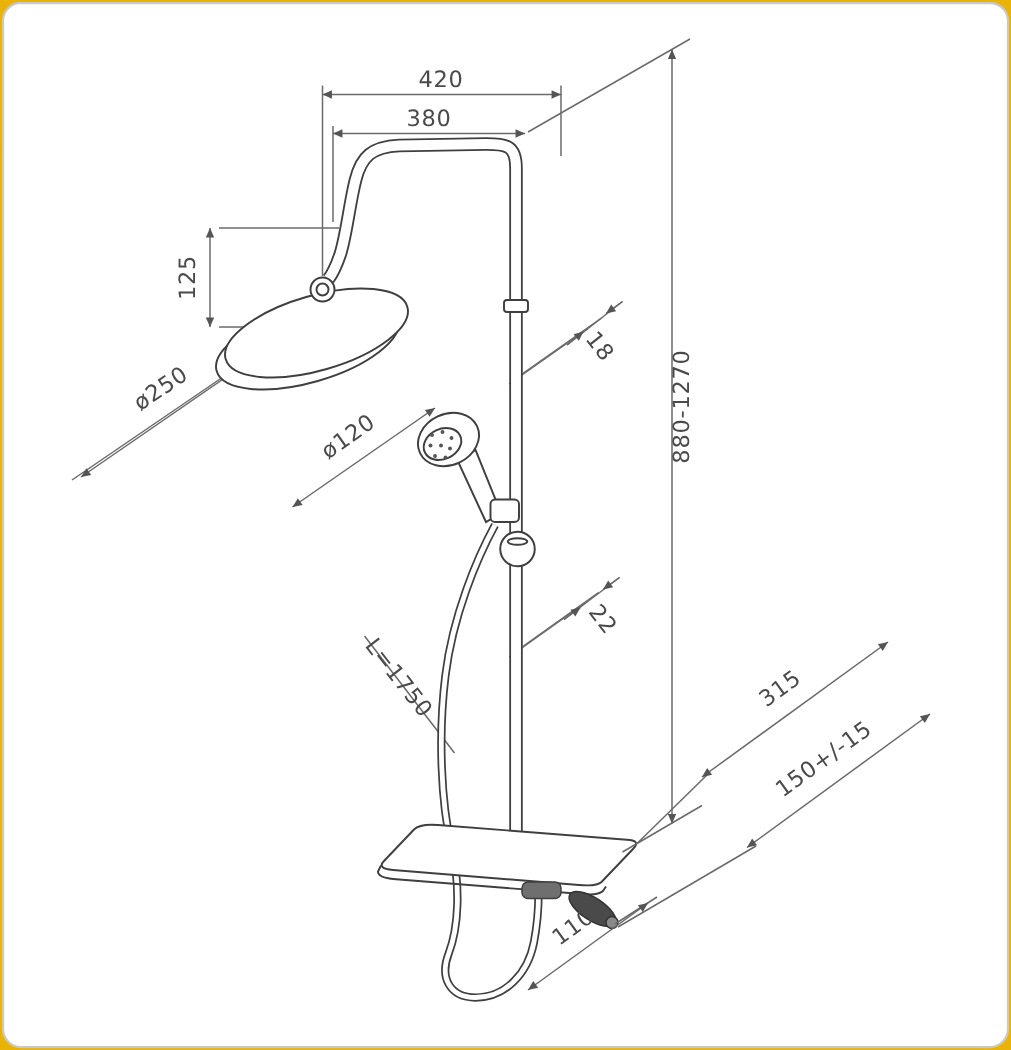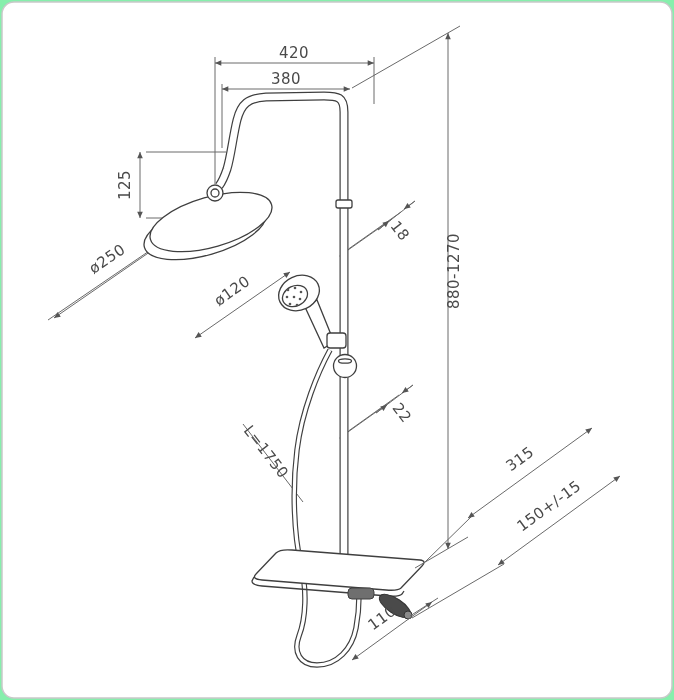--- a/index.html
+++ b/index.html
@@ -1,19 +1,19 @@
 <!DOCTYPE html>
 <html><head>
 <meta charset="utf-8">
 <style>
   html,body { margin:0; padding:0; background:#ffffff; }
   .canvas {
     position:relative;
     width:674px; height:700px;
-    background:#86efac;
+    background:#eab308;
     font-family:"DejaVu Sans", sans-serif;
     text-decoration:underline;
   }
   svg { display:block; }
   text.dimtxt {
     font-family:"DejaVu Sans", sans-serif;
     font-size:15px;
     fill:#4a4a4a;
     letter-spacing:0.5px;
   }

